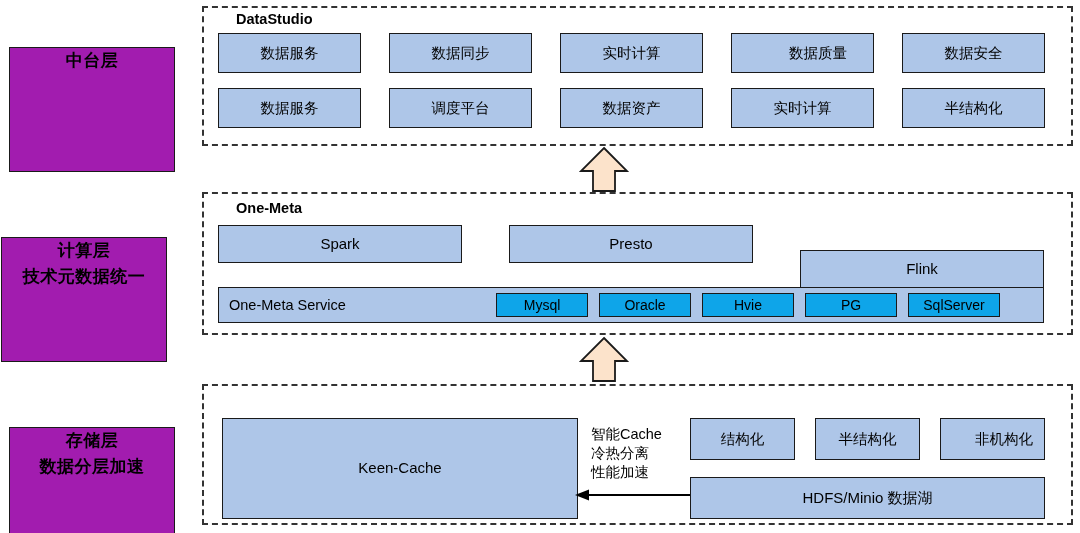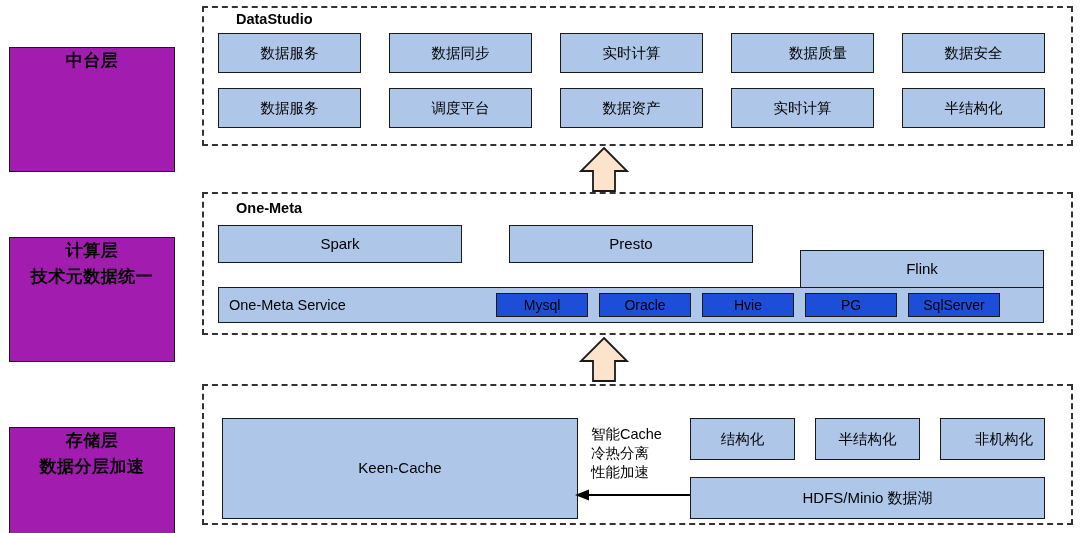--- a/index.html
+++ b/index.html
@@ -73,21 +73,21 @@
   .node.wide { font-size: 15px; }
   .node.left-label {
     justify-content: flex-start;
     padding-left: 10px;
     text-align: left;
   }
   .chip {
     position: absolute;
     box-sizing: border-box;
     border: 1.4px solid #1a1a1a;
-    background: #1d4ed8;
+    background: #0ea5e9;
     color: #000000;
     font-size: 14px;
     display: flex;
     align-items: center;
     justify-content: center;
     text-align: center;
   }
 
   
   .block-arrow {
@@ -136,21 +136,21 @@
   <div class="node" style="left:560px; top:88px; width:143px; height:40px;">数据资产</div>
   <div class="node" style="left:731px; top:88px; width:143px; height:40px;">实时计算</div>
   <div class="node" style="left:902px; top:88px; width:143px; height:40px;">半结构化</div>
 
   <div class="block-arrow" style="left:578px; top:146px;">
     <svg width="52" height="46" viewBox="0 0 52 46">
       <polygon points="26,2 49,25 37,25 37,45 15,45 15,25 3,25" fill="#FCE3CB" stroke="#1a1a1a" stroke-width="1.8" stroke-linejoin="miter"></polygon>
     </svg>
   </div>
 
-  <div class="layer-box" style="left:9px; top:196px; width:166px; height:125px;">
+  <div class="layer-box" style="left:1px; top:196px; width:166px; height:125px;">
     <div>
       <span class="l2">计算层</span>
       <span class="l2">技术元数据统一</span>
     </div>
   </div>
 
   <div class="group" style="left:202px; top:192px; width:871px; height:143px;"></div>
   <div class="group-title" style="left:220px; top:200px;">One-Meta</div>
 
   <div class="node wide" style="left:218px; top:225px; width:244px; height:38px;">Spark</div>

